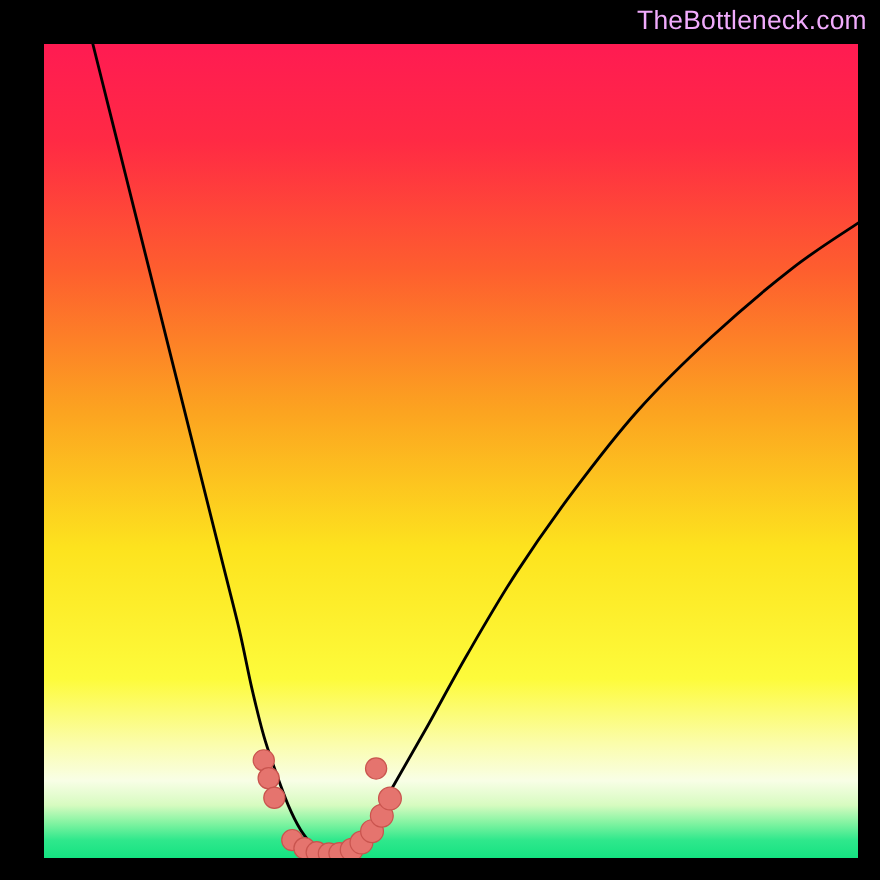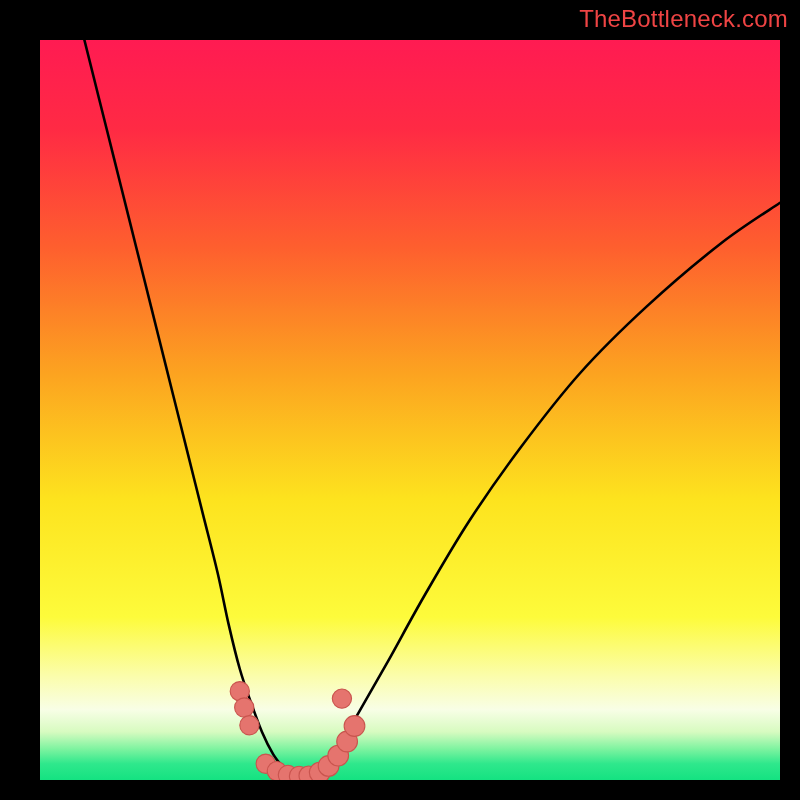--- a/index.html
+++ b/index.html
@@ -32,21 +32,21 @@
     top: 0;
     width: 100%;
     height: 100%;
   }
   .attribution {
     position: absolute;
     top: 5px;
     right: 12px;
     font-family: Arial, Helvetica, sans-serif;
     font-size: 24px;
-    color: #ef4444;
+    color: #f0abfc;
     letter-spacing: 0.2px;
   }
   svg.curves {
     position: absolute;
     left: 0;
     top: 0;
     width: 100%;
     height: 100%;
   }
 </style>

